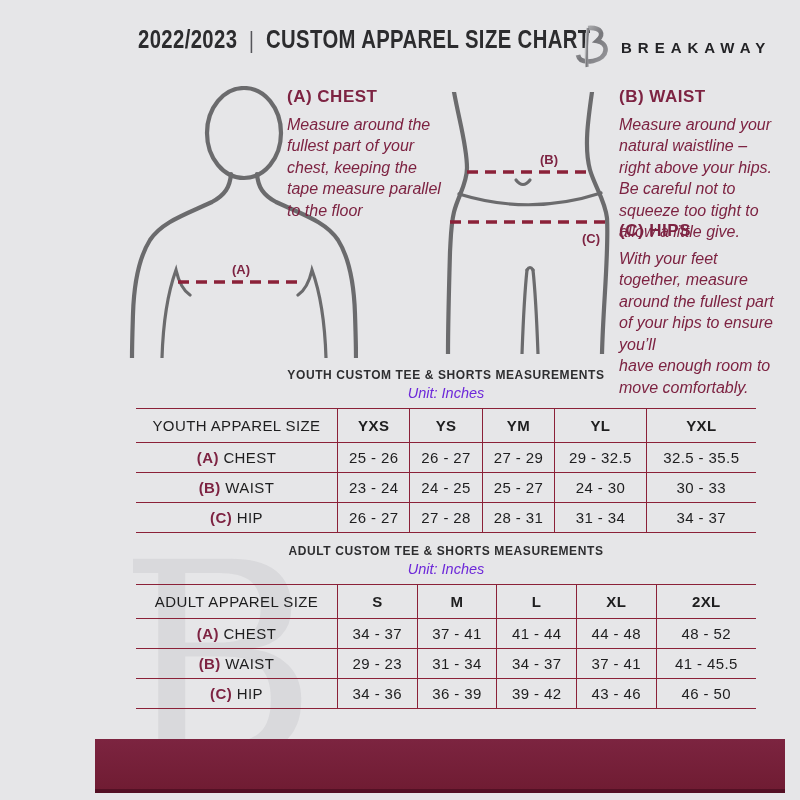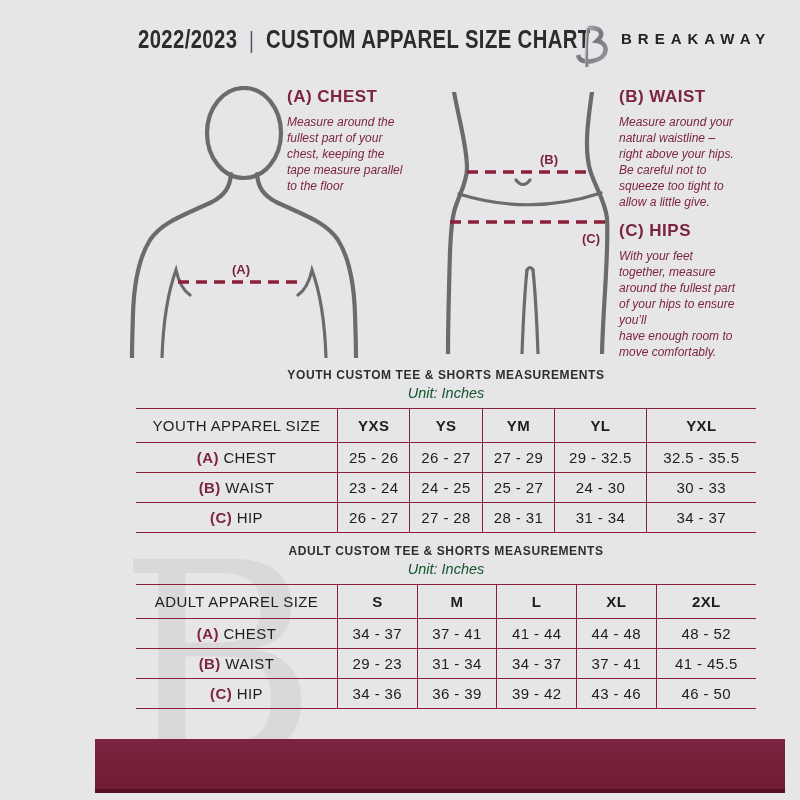--- a/index.html
+++ b/index.html
@@ -11,31 +11,31 @@
   
   .header-left{position:absolute;left:138px;top:24px;white-space:nowrap;}
   .condensed{
     display:inline-flex;gap:15px;align-items:baseline;
     transform:scaleX(0.78);transform-origin:0 50%;
     font-size:26px;font-weight:700;letter-spacing:.5px;color:var(--ink,#2c2c2e);
   }
   .hdr-divider{font-weight:400;color:#55555a;font-size:24px;}
   .logo-mark{position:absolute;left:566px;top:24px;}
   .brand-name{
-    position:absolute;left:621px;top:30px;
+    position:absolute;left:621px;top:39px;
     font-size:15px;font-weight:700;letter-spacing:6px;color:#232326;white-space:nowrap;
   }
   
   .instr{position:absolute;}
   .instr h3{
     margin:0 0 7px 0;font-size:17px;font-weight:700;letter-spacing:.5px;
     color:var(--maroon,#7d2342);
   }
   .instr p{
-    margin:0;font-size:12px;line-height:1.34;font-style:italic;
+    margin:0;font-size:16px;line-height:1.34;font-style:italic;
     color:var(--maroon,#7d2342);white-space:pre-line;
   }
   .instr-a{left:287px;top:87px;width:170px;}
   .instr-b{left:619px;top:87px;width:175px;}
   .instr-c{left:619px;top:221px;width:175px;}
   
   .fig{position:absolute;}
   .fig-1{left:118px;top:86px;}
   .fig-2{left:430px;top:92px;}
   .outline{fill:none;stroke:var(--figure,#6b6b6d);stroke-width:4.2;stroke-linecap:round;}
@@ -49,21 +49,21 @@
   .watermark{
     position:absolute;left:118px;top:527px;font-family:"DejaVu Serif",serif;
     font-size:272px;line-height:1;font-weight:400;color:rgba(90,90,105,0.09);
     pointer-events:none;
   }
   
   .tbl-section{position:absolute;left:136px;width:620px;}
   .sec-youth{top:368px;}
   .sec-adult{top:544px;}
   .tbl-title{text-align:center;font-size:12px;font-weight:700;letter-spacing:.6px;color:#2e2e30;}
-  .tbl-unit{text-align:center;font-size:14.5px;font-style:italic;margin-top:3px;color:#14532d;}
+  .tbl-unit{text-align:center;font-size:14.5px;font-style:italic;margin-top:3px;color:#6d28d9;}
   table.size-table{width:620px;border-collapse:collapse;margin-top:7px;
     border-bottom:1.5px solid var(--line,#8b2138);}
   table.size-table tr{border-top:1.5px solid var(--line,#8b2138);}
   table.size-table td{padding:0;height:29px;text-align:center;
     font-size:15px;color:#1e1e1f;letter-spacing:.4px;}
   table.size-table td+td{border-left:1.5px solid var(--line,#8b2138);}
   table.size-table tr.hdr td{height:33px;}
   td.label-head{width:201px;text-align:left;padding-left:18px;
     font-size:14.5px;letter-spacing:1.6px;color:#48484c;}
   td.row-label{text-align:left;padding-left:18px;font-size:15px;letter-spacing:.6px;color:#333336;}

